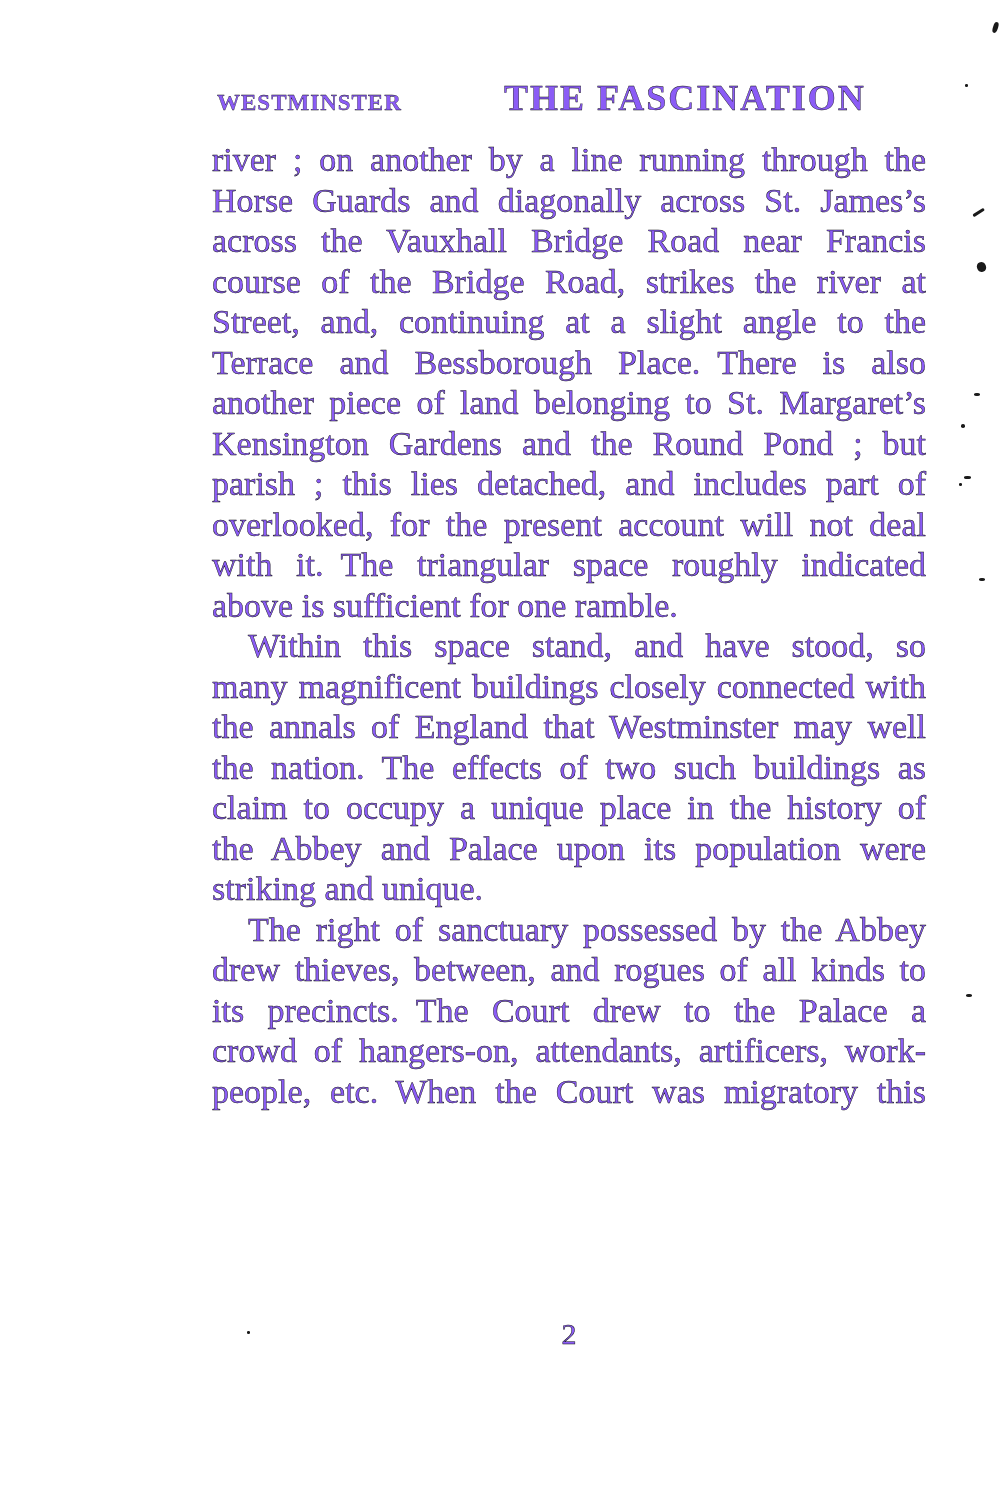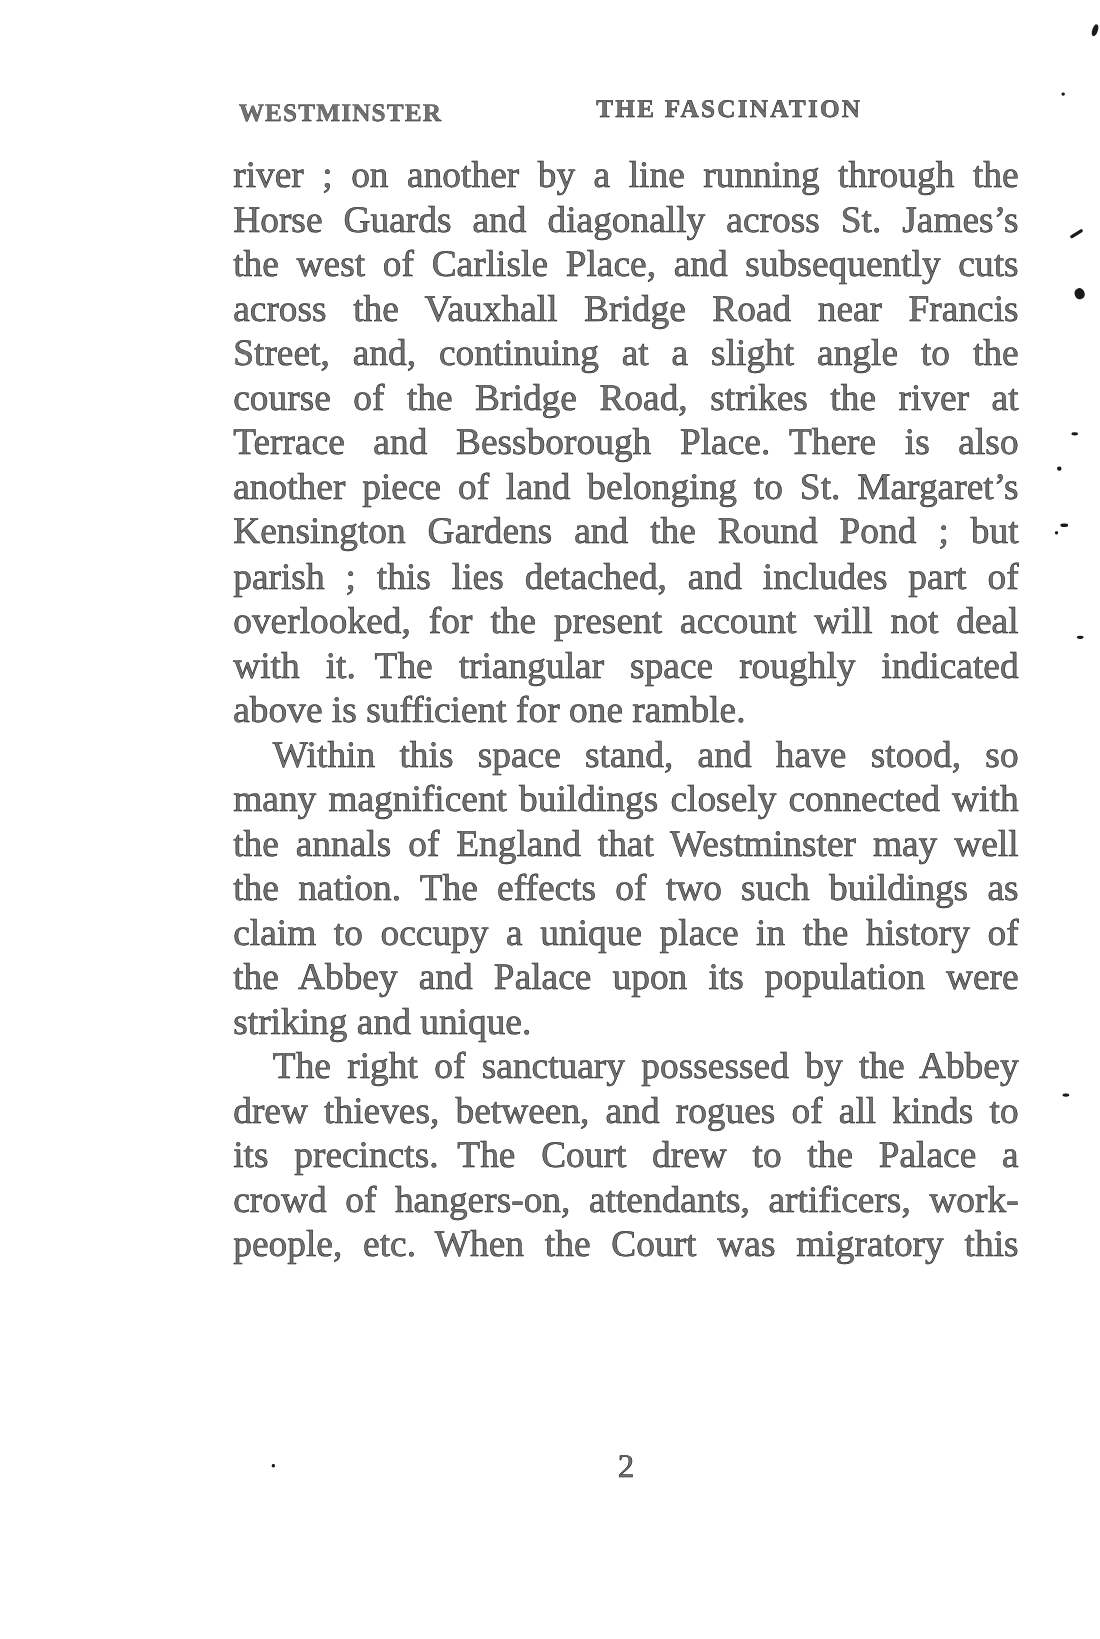--- a/index.html
+++ b/index.html
@@ -7,40 +7,40 @@
     padding: 0;
     background: #ffffff;
   }
   .page {
     position: relative;
     width: 1000px;
     height: 1490px;
     background: #ffffff;
     overflow: hidden;
     font-family: "Liberation Serif", "DejaVu Serif", serif;
-    color: #737373;
+    color: #8b5cf6;
   }
 
   
   .h-left {
     position: absolute;
     left: 217px;
     top: 91px;
     font-size: 23px;
     line-height: 23px;
     font-weight: bold;
     letter-spacing: 1px;
     white-space: nowrap;
     -webkit-text-stroke: 0.3px #0d0d0d;
   }
   .h-title {
     position: absolute;
-    left: 542px;
+    left: 504px;
     top: 81px;
-    font-size: 23px;
+    font-size: 36px;
     line-height: 35px;
     font-weight: bold;
     letter-spacing: 2px;
     white-space: nowrap;
     -webkit-text-stroke: 0.4px #0d0d0d;
   }
 
   
   .textblock {
     position: absolute;
@@ -84,24 +84,23 @@
 <body>
 
 <div class="page">
 
   <div class="h-left">WESTMINSTER</div>
   <div class="h-title">THE FASCINATION</div>
 
   <div class="textblock">
     <div class="line">river ; on another by a line running through the</div>
     <div class="line">Horse Guards and diagonally across St. James’s</div>
-    <div class="line">the west of Carlisle Place, and subsequently cuts</div>
     <div class="line">across the Vauxhall Bridge Road near Francis</div>
+    <div class="line">course of the Bridge Road, strikes the river at</div>
     <div class="line">Street, and, continuing at a slight angle to the</div>
-    <div class="line">course of the Bridge Road, strikes the river at</div>
     <div class="line">Terrace and Bessborough Place. There is also</div>
     <div class="line">another piece of land belonging to St. Margaret’s</div>
     <div class="line">Kensington Gardens and the Round Pond ; but</div>
     <div class="line">parish ; this lies detached, and includes part of</div>
     <div class="line">overlooked, for the present account will not deal</div>
     <div class="line">with it. The triangular space roughly indicated</div>
     <div class="line end">above is sufficient for one ramble.</div>
     <div class="line indent">Within this space stand, and have stood, so</div>
     <div class="line">many magnificent buildings closely connected with</div>
     <div class="line">the annals of England that Westminster may well</div>

